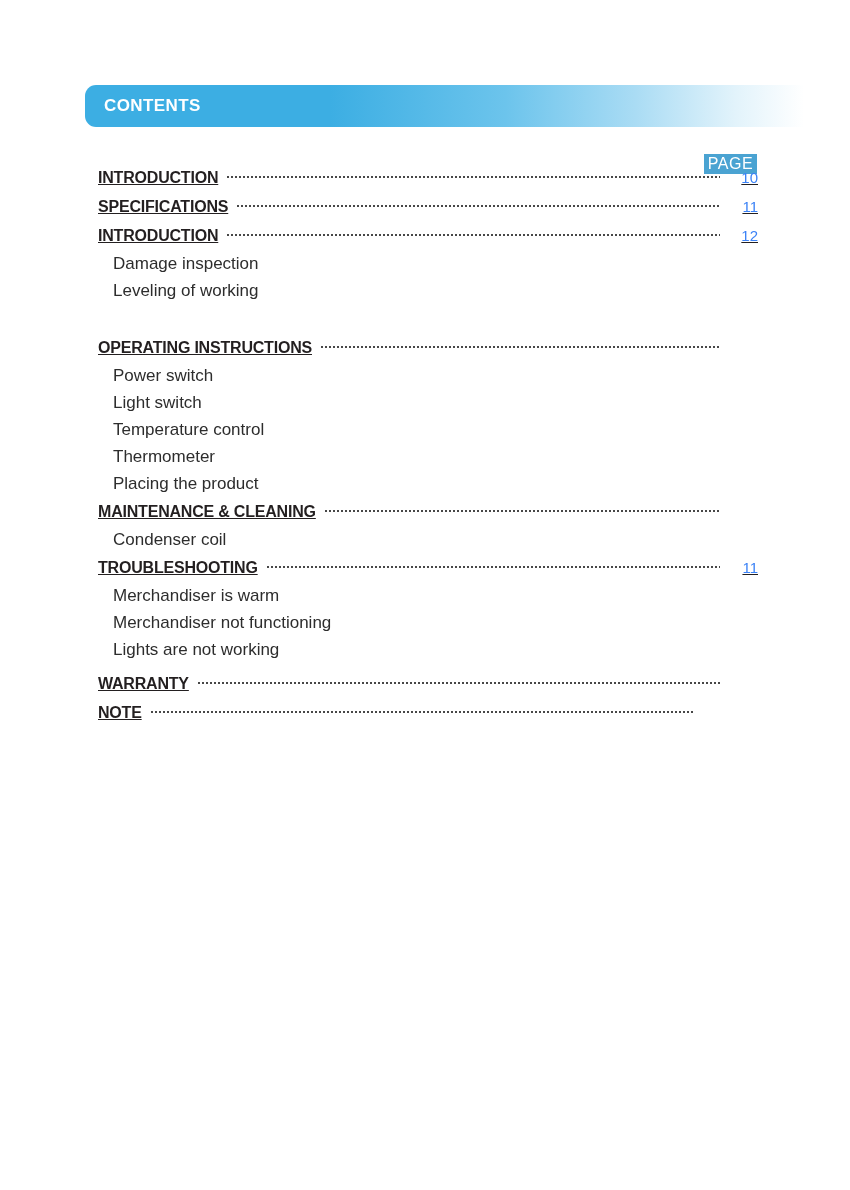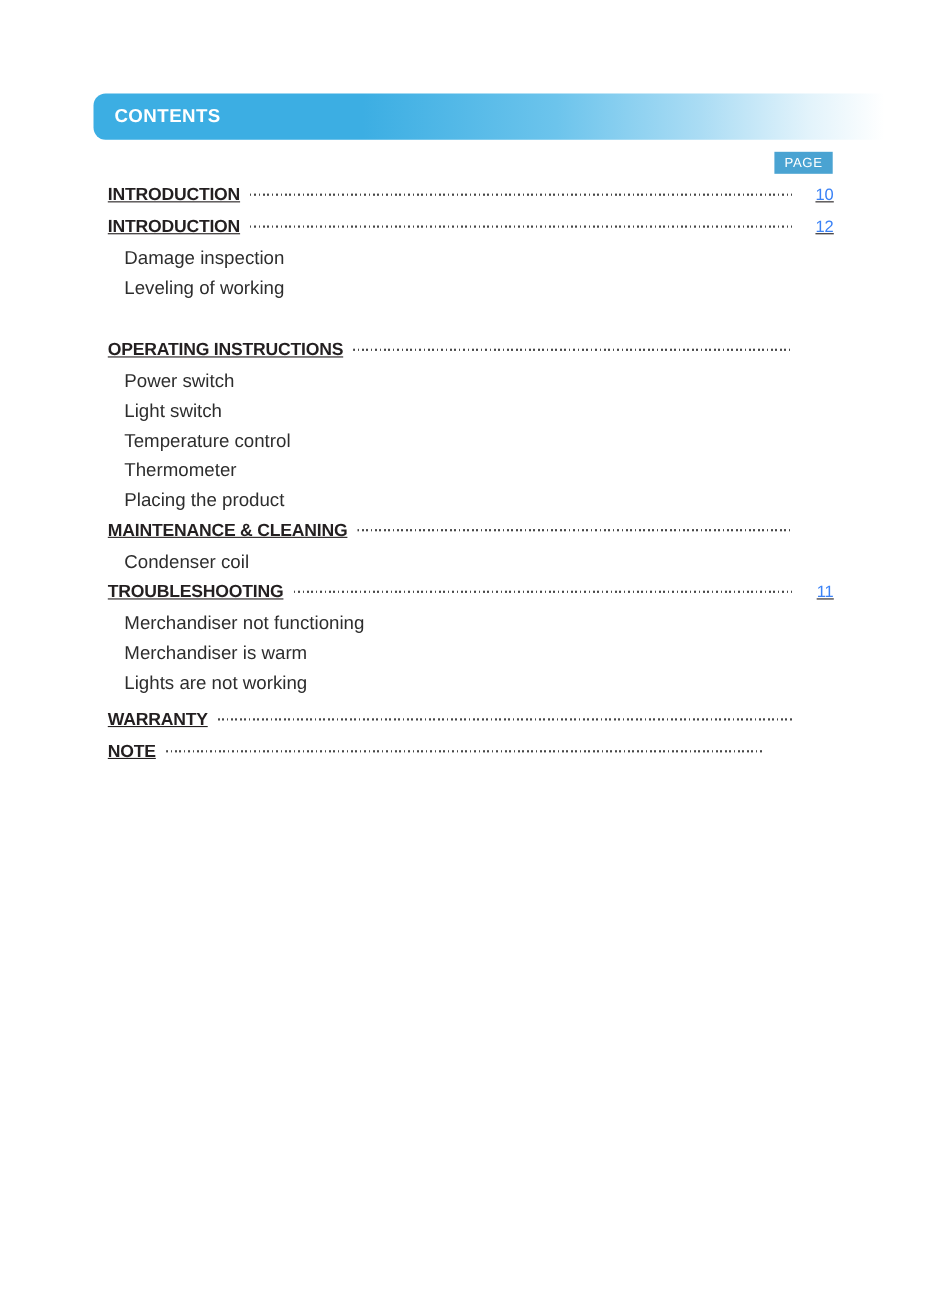--- a/index.html
+++ b/index.html
@@ -32,27 +32,27 @@
   .header-title {
     color: #ffffff;
     font-size: 17px;
     font-weight: bold;
     letter-spacing: 0.4px;
     padding-left: 19px;
   }
   
   .page-badge {
     position: absolute;
-    top: 138px;
+    top: 154px;
     right: 93px;
     width: 53px;
     height: 20px;
     background: #4aa3d2;
     color: #ffffff;
-    font-size: 12px;
+    font-size: 16px;
     letter-spacing: 0.5px;
     display: flex;
     align-items: center;
     justify-content: center;
   }
   
   .toc {
     position: absolute;
     left: 98px;
     right: 92px;
@@ -110,20 +110,25 @@
 
   <div class="page-badge">PAGE</div>
 
   <div class="toc">
       <div class="row lvl1">
         <span class="lab">INTRODUCTION</span>
         <span class="leader"></span>
         <span class="pagecol">10</span>
       </div>
       <div class="row lvl1">
+        <span class="lab">SPECIFICATIONS</span>
+        <span class="leader"></span>
+        <span class="pagecol">11</span>
+      </div>
+      <div class="row lvl1">
         <span class="lab">INTRODUCTION</span>
         <span class="leader"></span>
         <span class="pagecol">12</span>
       </div>
       <div class="row lvl2">
         <span class="lab">Damage inspection</span>
       </div>
       <div class="row lvl2">
         <span class="lab">Leveling of working</span>
       </div>
@@ -154,24 +159,24 @@
       </div>
       <div class="row lvl2">
         <span class="lab">Condenser coil</span>
       </div>
       <div class="row lvl1">
         <span class="lab">TROUBLESHOOTING</span>
         <span class="leader"></span>
         <span class="pagecol">11</span>
       </div>
       <div class="row lvl2">
-        <span class="lab">Merchandiser not functioning</span>
+        <span class="lab">Merchandiser is warm</span>
       </div>
       <div class="row lvl2">
-        <span class="lab">Merchandiser is warm</span>
+        <span class="lab">Merchandiser not functioning</span>
       </div>
       <div class="row lvl2">
         <span class="lab">Lights are not working</span>
       </div>
       <div class="row lvl1 gap-small">
         <span class="lab">WARRANTY</span>
         <span class="leader"></span>
         <span class="pagecol"></span>
       </div>
       <div class="row lvl1">

